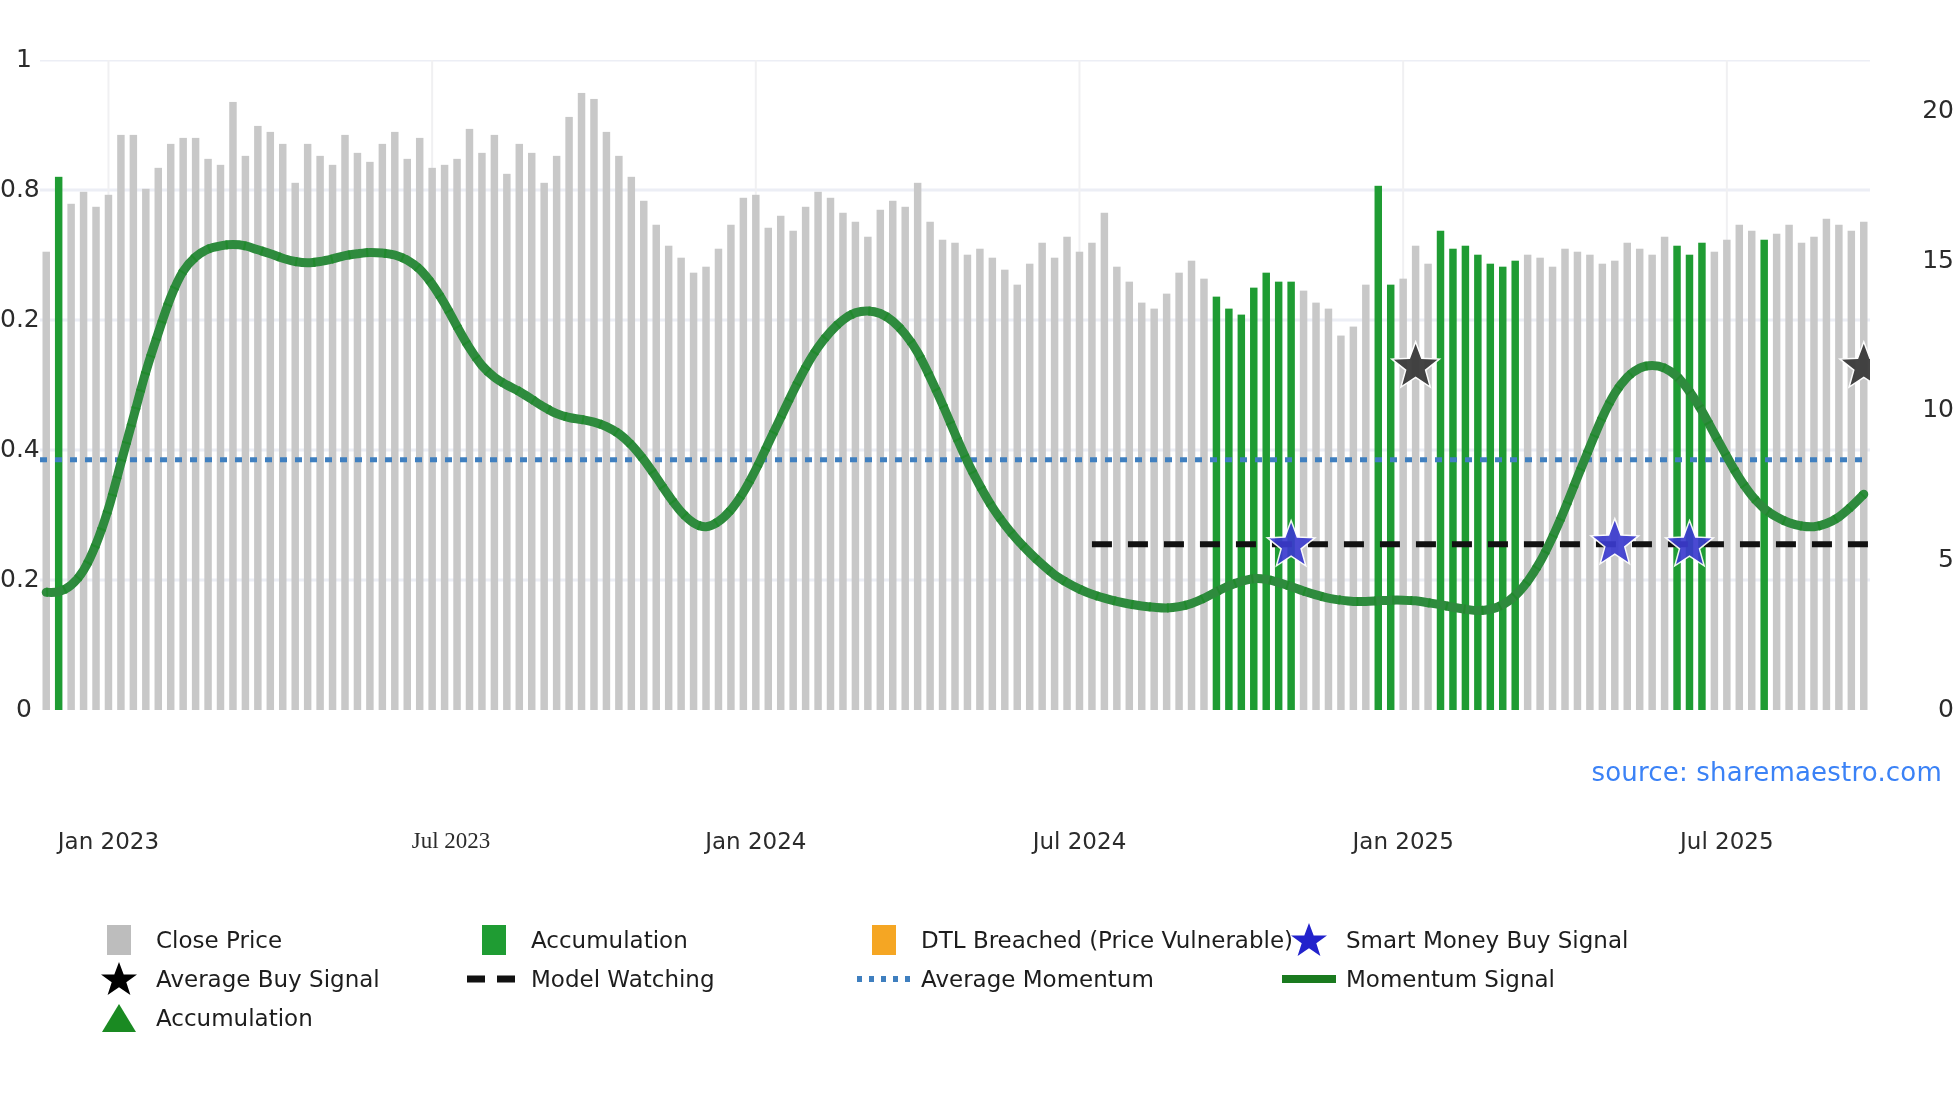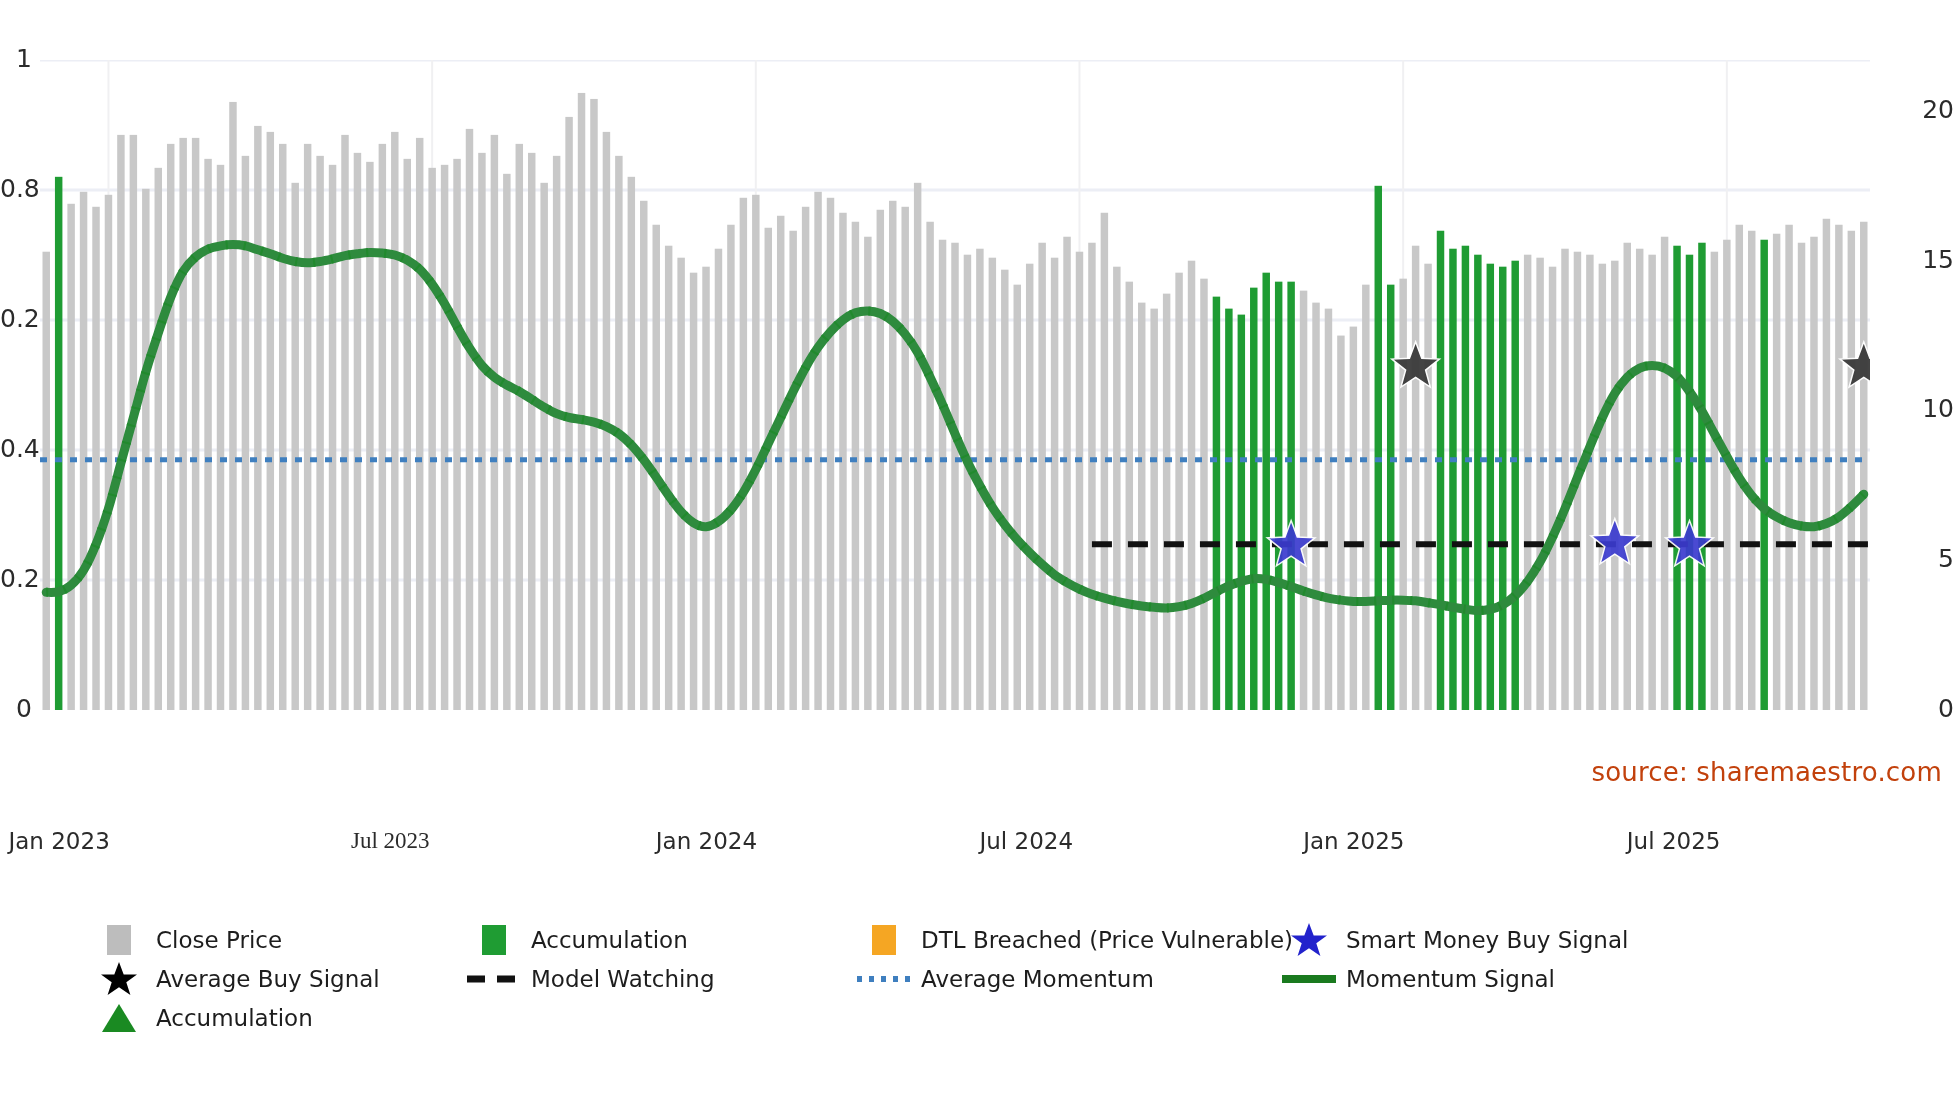--- a/index.html
+++ b/index.html
@@ -5,23 +5,23 @@
   html,body{margin:0;padding:0;background:#ffffff;}
   body{width:1960px;height:1102px;font-family:"DejaVu Sans","Liberation Sans",sans-serif;color:#222;overflow:hidden;}
   #root{position:relative;width:1960px;height:1102px;}
 
   .plot{position:absolute;left:40px;top:60px;width:1830px;height:650px;}
   .canvas-wrap{position:absolute;left:0;top:0;width:1830px;height:650px;}
   svg.chart{display:block;}
 
   .ytick-left{position:absolute;font-size:25px;color:#2b2b2b;text-align:right;width:34px;}
   .ytick-right{position:absolute;font-size:25px;color:#2b2b2b;text-align:right;width:60px;}
-  .xtick{position:absolute;font-size:23px;color:#2b2b2b;width:200px;}
-
-  .source{position:absolute;right:18px;top:757px;font-size:26px;color:#c2410c;letter-spacing:0.2px;margin-left:28px;}
+  .xtick{position:absolute;font-size:23px;color:#2b2b2b;text-align:center;width:200px;}
+
+  .source{position:absolute;right:18px;top:757px;font-size:26px;color:#3b82f6;letter-spacing:0.2px;margin-left:28px;}
 
   .legend{position:absolute;left:88px;top:920px;width:1850px;}
   .legend-row{display:flex;align-items:center;height:39px;}
   .legend-item{display:flex;align-items:center;height:39px;}
   .legend-label{font-size:23px;color:#1d1d1d;white-space:nowrap;}
   .lg-key{width:62px;display:flex;align-items:center;justify-content:center;flex:0 0 62px;}
 
   .sw-square{width:24px;height:30px;display:block;}
   .lbl-pad{padding-left:6px;}
 </style>

